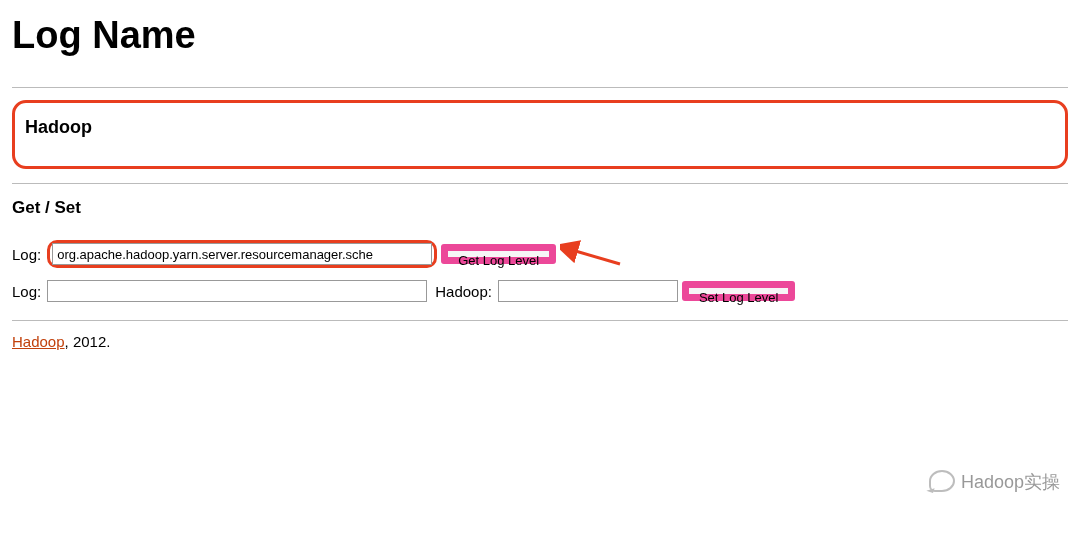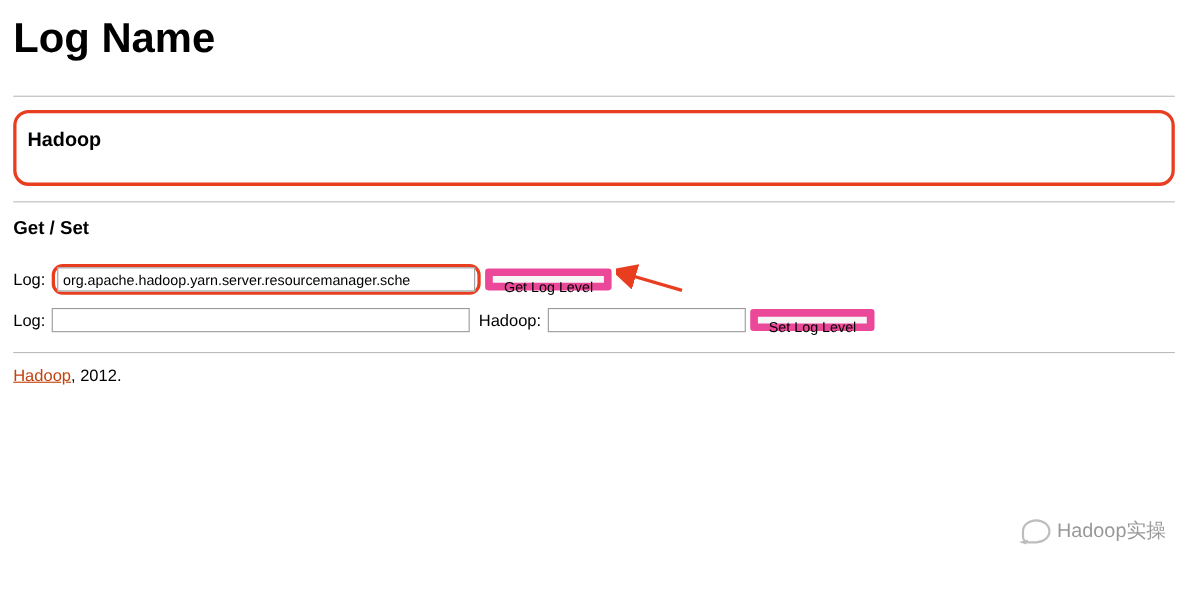--- a/index.html
+++ b/index.html
@@ -81,21 +81,21 @@
       margin-left: 0;
     }
     .arrow-svg { position: absolute; left: 0; top: -2px; }
     a.link { color: #c2410c; text-decoration: underline; }
     .footer { margin-top: 6px; }
     .watermark {
       position: absolute;
       right: 20px;
       top: 470px;
       display: flex;
-      align-items: flex-end;
+      align-items: flex-start;
       gap: 6px;
       opacity: 0.55;
       font-size: 18px;
       color: #444;
     }
     .watermark .bubble {
       width: 26px; height: 22px;
       border: 2px solid #888;
       border-radius: 50% 50% 50% 6px;
       position: relative;

